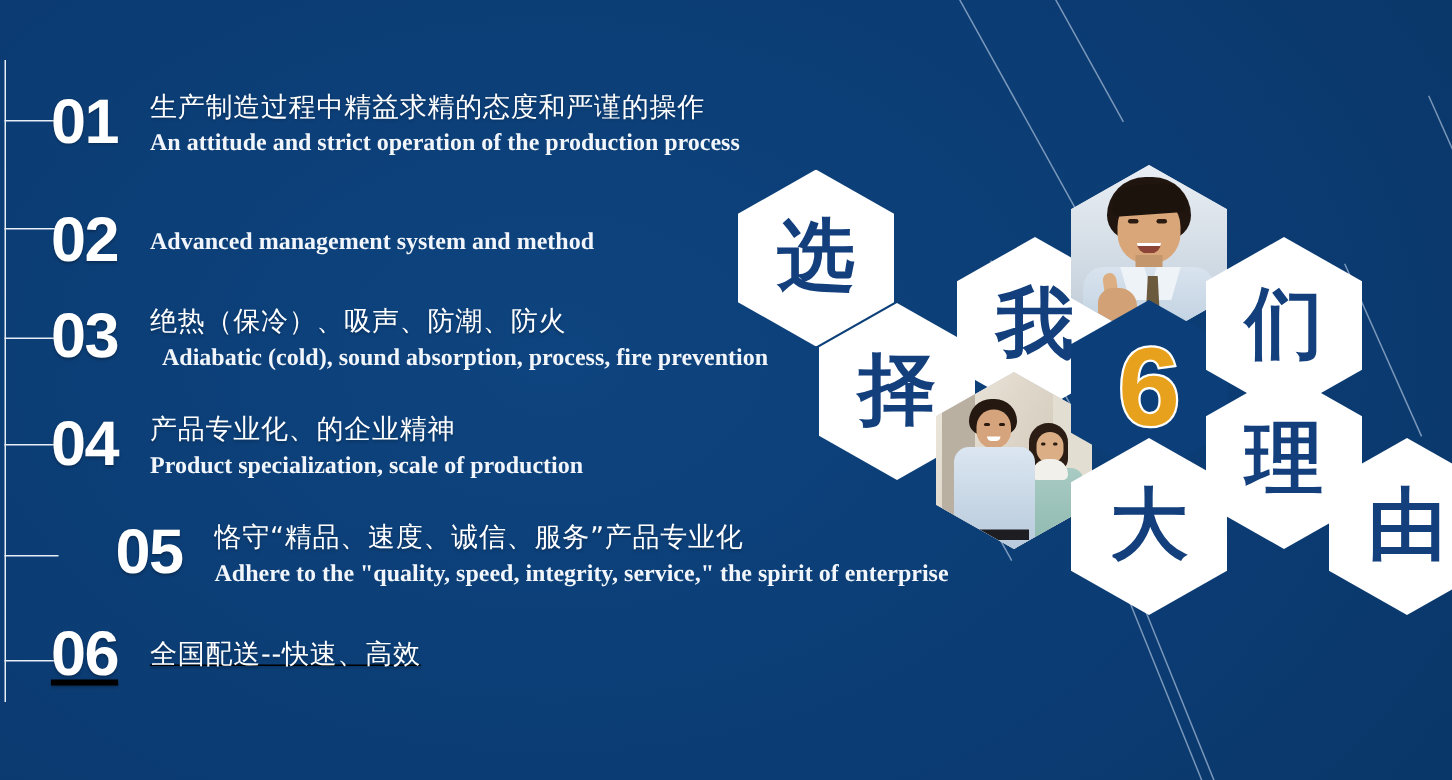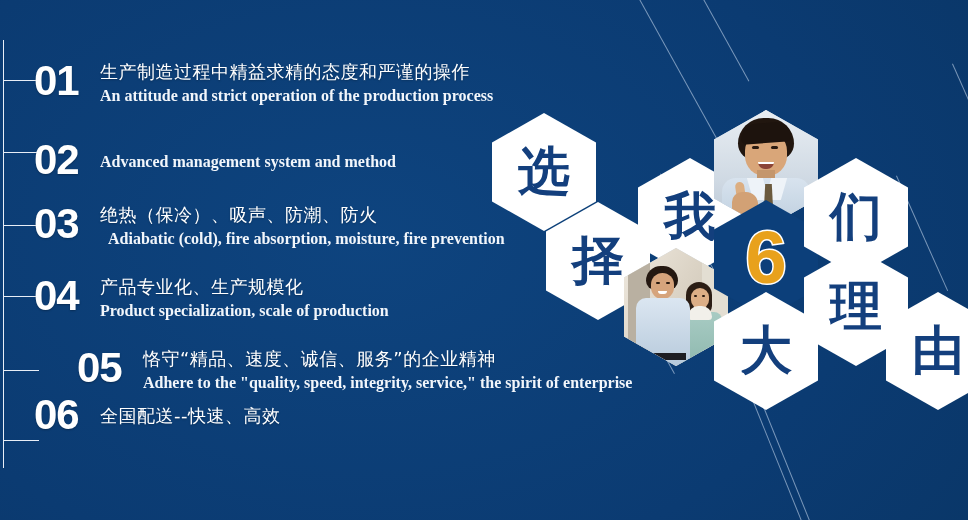--- a/index.html
+++ b/index.html
@@ -150,41 +150,41 @@
       <div class="rnum">02</div>
       <div class="rtext">
         <div class="ren">Advanced management system and method</div>
       </div>
     </div>
 
     <div class="reason" style="top:200px;">
       <div class="rnum">03</div>
       <div class="rtext">
         <div class="rcn">绝热（保冷）、吸声、防潮、防火</div>
-        <div class="ren indent">Adiabatic (cold), fire absorption, moisture, fire prevention</div>
+        <div class="ren indent">Adiabatic (cold), sound absorption, process, fire prevention</div>
       </div>
     </div>
 
     <div class="reason" style="top:272px;">
       <div class="rnum">04</div>
       <div class="rtext">
-        <div class="rcn">产品专业化、生产规模化</div>
+        <div class="rcn">产品专业化、的企业精神</div>
         <div class="ren">Product specialization, scale of production</div>
       </div>
     </div>
 
     <div class="reason" style="top:344px;margin-left:43px;">
       <div class="rnum">05</div>
       <div class="rtext">
-        <div class="rcn">恪守“精品、速度、诚信、服务”的企业精神</div>
+        <div class="rcn">恪守“精品、速度、诚信、服务”产品专业化</div>
         <div class="ren">Adhere to the "quality, speed, integrity, service," the spirit of enterprise</div>
       </div>
     </div>
 
-    <div class="reason" style="top:394px;">
+    <div class="reason" style="top:415px;text-decoration:underline;">
       <div class="rnum">06</div>
       <div class="rtext">
         <div class="rcn">全国配送--快速、高效</div>
       </div>
     </div>
 
   </div>
 
   <div id="hexes">
 

